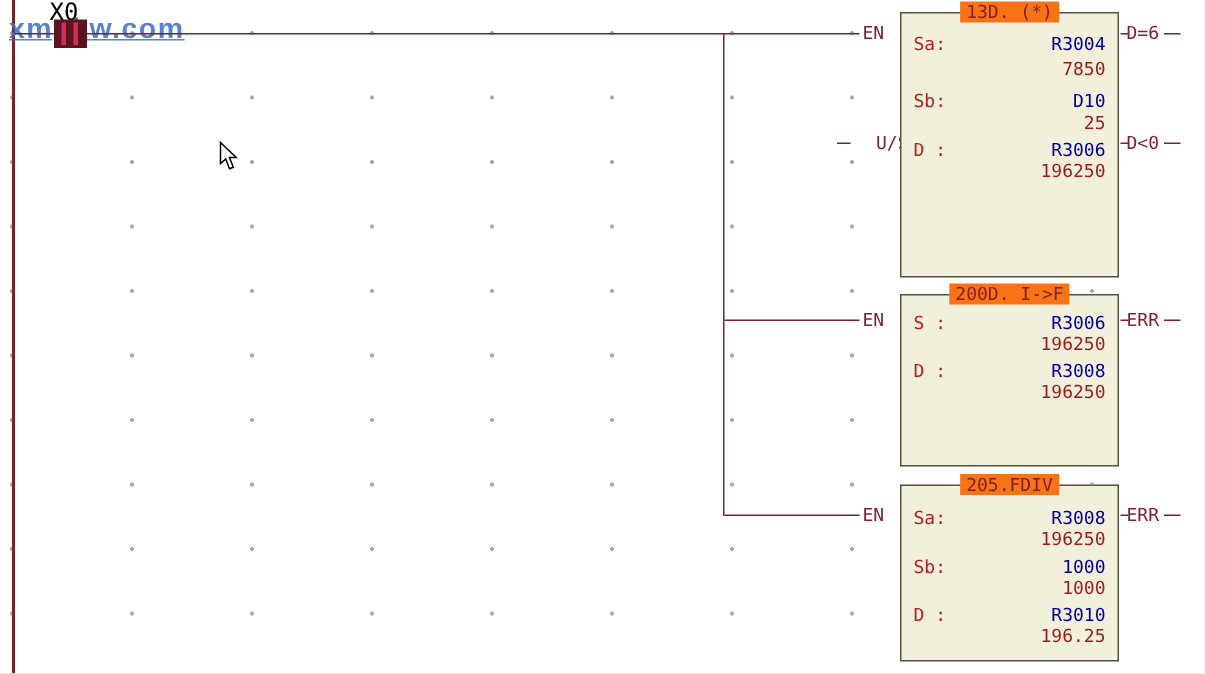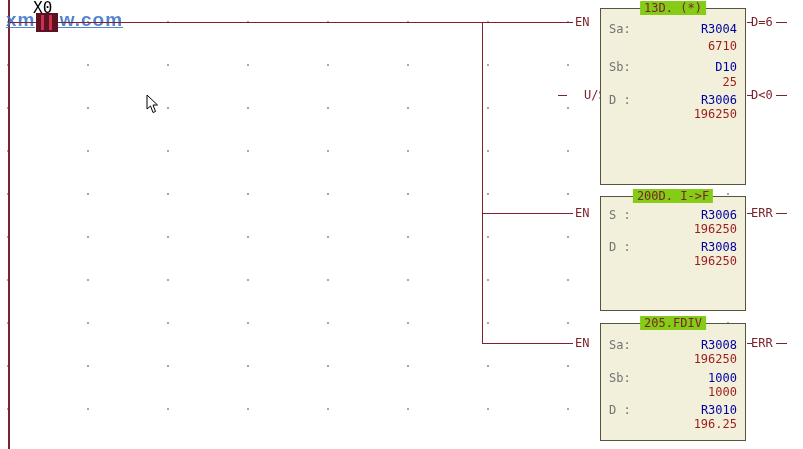--- a/index.html
+++ b/index.html
@@ -14,28 +14,28 @@
   }
   .wire { position:absolute; background:#7d222c; }
   .hwire { height:1px; }
   .vwire { width:1px; }
   .fblock {
     position:absolute; left:600px; width:146px;
     background:#f2efdb; border:1px solid #55553f;
   }
   .fb-title {
     position:absolute; top:-8px; left:50%; transform:translateX(-50%);
-    background:#84cc16; padding:0 4px; color:#7d222c; font-size:12px;
+    background:#f97316; padding:0 4px; color:#7d222c; font-size:12px;
     white-space:nowrap; line-height:14px;
   }
   .prow {
     position:absolute; left:8px; right:8px; display:flex;
     justify-content:space-between; font-size:12px; line-height:13px;
   }
-  .plabel { color:#737373; }
+  .plabel { color:#b91c1c; }
   .poperand { color:#0000a0; }
   .pvalue {
     position:absolute; right:8px; font-size:12px; line-height:13px;
     color:#9b1c1c; text-align:right;
   }
   .pin { position:absolute; font-size:12px; line-height:13px; color:#7d222c; white-space:nowrap;text-align:center; }
   .contact-sel { position:absolute; left:36px; top:13px; width:22px; height:19px; background:#5c1220; }
   .cbar { position:absolute; top:2px; width:3px; height:15px; background:#cf3050; }
   .contact-label { position:absolute; left:33px; top:1px; font-size:16px; color:#000; line-height:13px; }
   .watermark {
@@ -81,21 +81,21 @@
   <div class="pin" style="left:751px;top:207px">ERR</div>
   <div class="pin" style="left:575px;top:337px">EN</div>
   <div class="pin" style="left:751px;top:337px">ERR</div>
 
   <div class="fblock" style="top:8px;height:177px">
     <div class="fb-title">13D. (*)</div>
     <div class="prow" style="top:14px">
       <span class="plabel">Sa:</span>
       <span class="poperand">R3004</span>
     </div>
-    <div class="pvalue" style="top:31px">6710</div>
+    <div class="pvalue" style="top:31px">7850</div>
     <div class="prow" style="top:52px">
       <span class="plabel">Sb:</span>
       <span class="poperand">D10</span>
     </div>
     <div class="pvalue" style="top:67px">25</div>
     <div class="prow" style="top:85px">
       <span class="plabel">D :</span>
       <span class="poperand">R3006</span>
     </div>
     <div class="pvalue" style="top:99px">196250</div>

